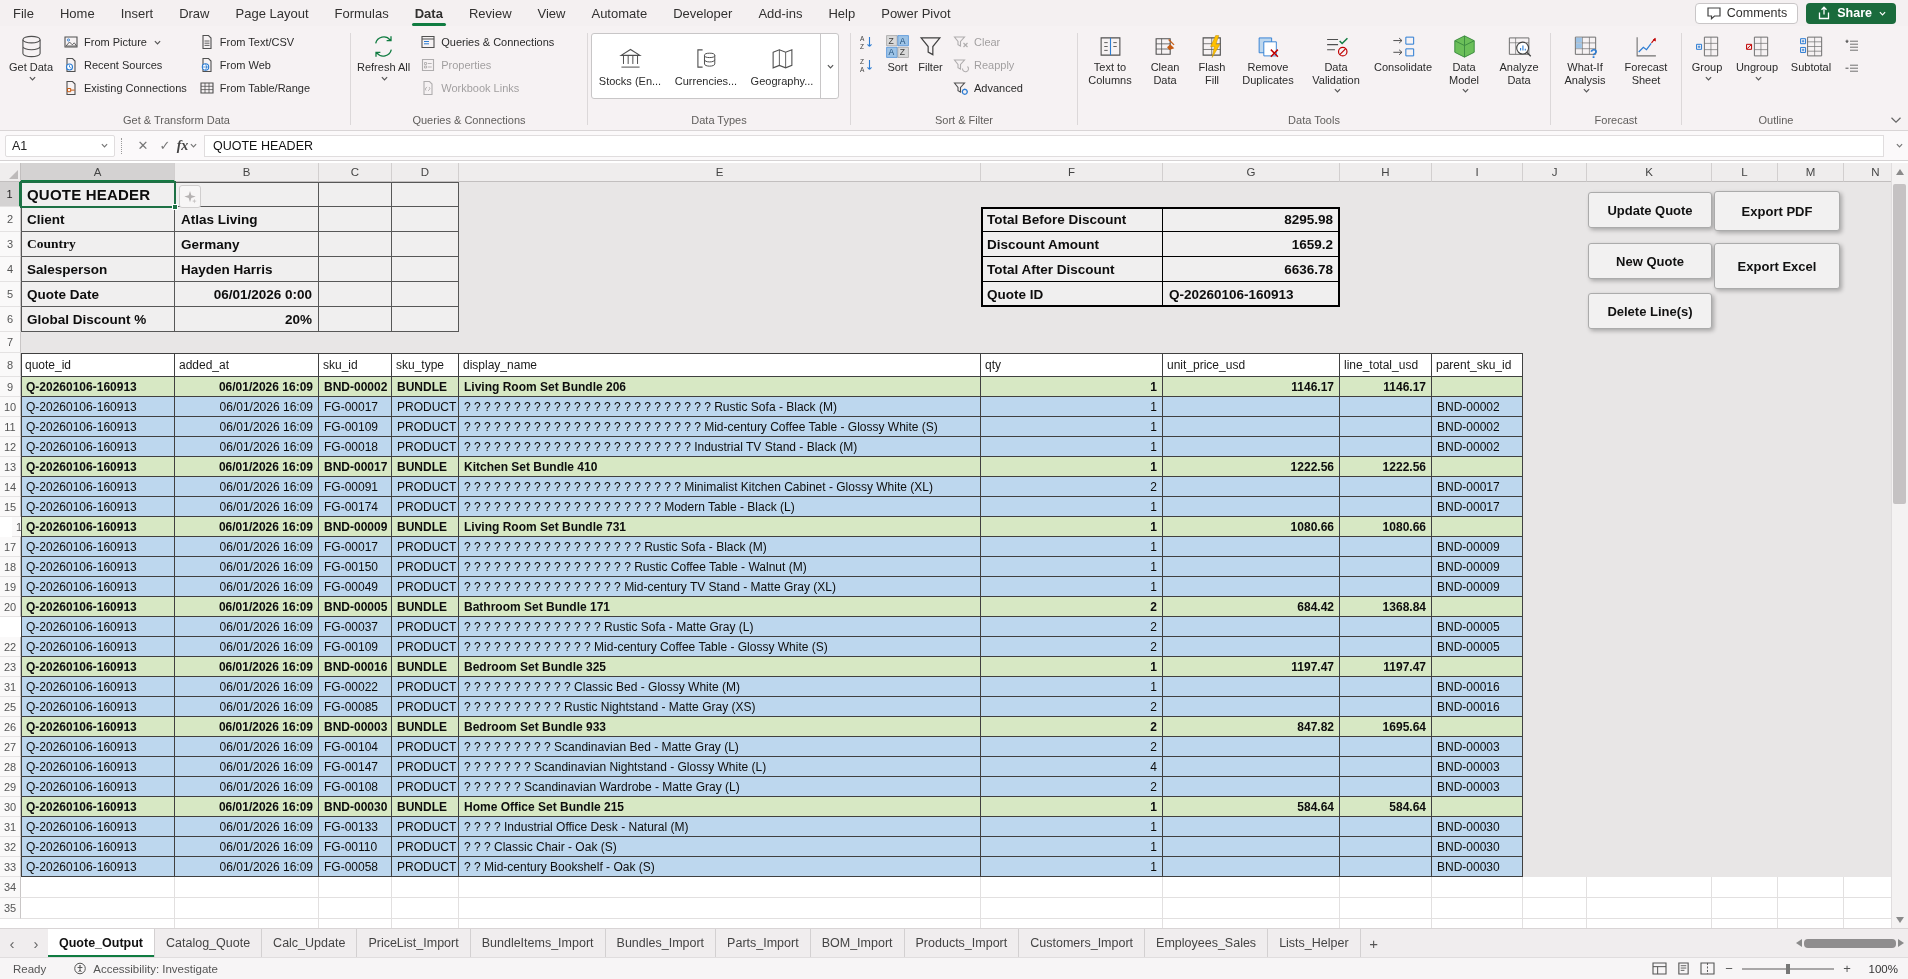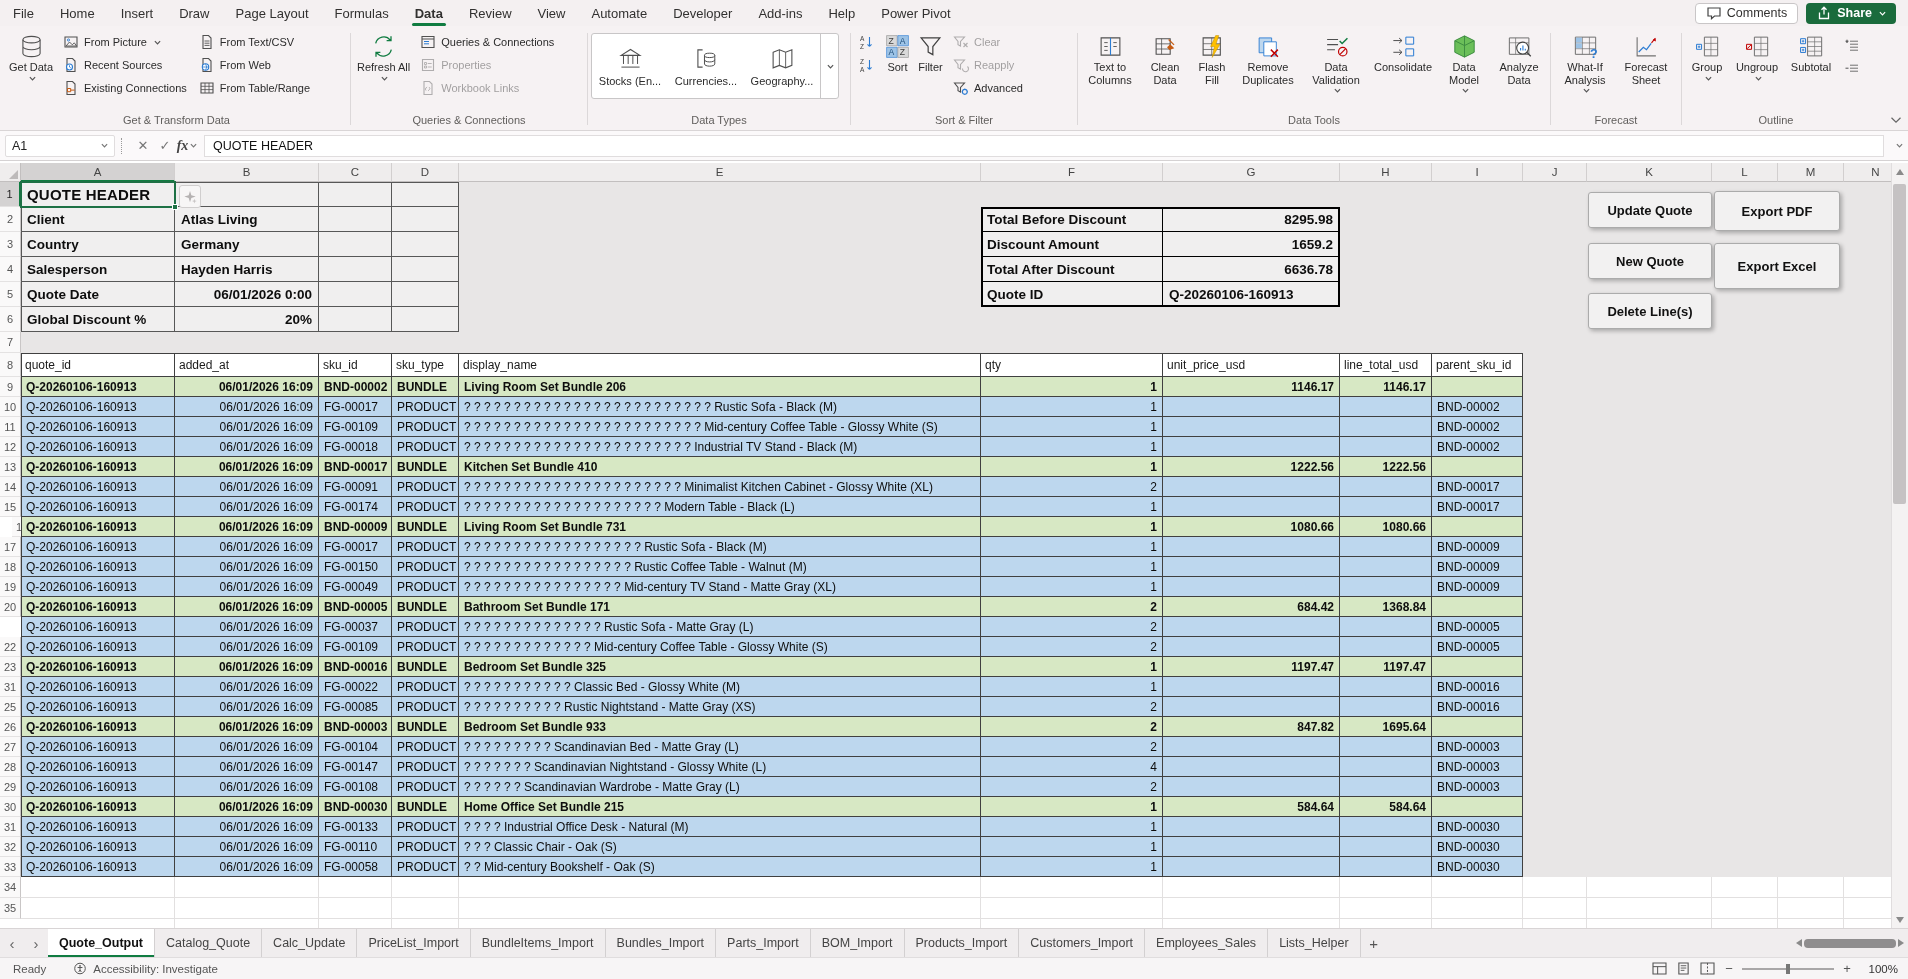--- a/index.html
+++ b/index.html
@@ -617,21 +617,21 @@
     <div class="hline" style="left: 21px; top: 734px; width: 1887px; height: 1px; position: absolute;"></div>
     <div class="hline" style="left: 21px; top: 755px; width: 1887px; height: 1px; position: absolute;"></div>
     <div class="hb hb-title" style="left: 21px; top: 19px; width: 154px; height: 25px; position: absolute;">QUOTE HEADER</div>
     <div class="hb" style="left: 175px; top: 19px; width: 144px; height: 25px; position: absolute;"></div>
     <div class="hb" style="left: 319px; top: 19px; width: 73px; height: 25px; position: absolute;"></div>
     <div class="hb" style="left: 392px; top: 19px; width: 67px; height: 25px; position: absolute;"></div>
     <div class="hb" style="left: 21px; top: 44px; width: 154px; height: 25px; position: absolute;">Client</div>
     <div class="hb" style="left: 175px; top: 44px; width: 144px; height: 25px; position: absolute;">Atlas Living</div>
     <div class="hb" style="left: 319px; top: 44px; width: 73px; height: 25px; position: absolute;"></div>
     <div class="hb" style="left: 392px; top: 44px; width: 67px; height: 25px; position: absolute;"></div>
-    <div class="hb" style="left: 21px; top: 69px; width: 154px; height: 25px; position: absolute;">Country</div>
+    <div class="hb" style="left: 21px; top: 69px; width: 154px; height: 25px; position: absolute; font-family: Liberation Serif, serif;">Country</div>
     <div class="hb" style="left: 175px; top: 69px; width: 144px; height: 25px; position: absolute;">Germany</div>
     <div class="hb" style="left: 319px; top: 69px; width: 73px; height: 25px; position: absolute;"></div>
     <div class="hb" style="left: 392px; top: 69px; width: 67px; height: 25px; position: absolute;"></div>
     <div class="hb" style="left: 21px; top: 94px; width: 154px; height: 25px; position: absolute;">Salesperson</div>
     <div class="hb" style="left: 175px; top: 94px; width: 144px; height: 25px; position: absolute;">Hayden Harris</div>
     <div class="hb" style="left: 319px; top: 94px; width: 73px; height: 25px; position: absolute;"></div>
     <div class="hb" style="left: 392px; top: 94px; width: 67px; height: 25px; position: absolute;"></div>
     <div class="hb" style="left: 21px; top: 119px; width: 154px; height: 25px; position: absolute;">Quote Date</div>
     <div class="hb right" style="left: 175px; top: 119px; width: 144px; height: 25px; position: absolute;">06/01/2026 0:00</div>
     <div class="hb" style="left: 319px; top: 119px; width: 73px; height: 25px; position: absolute;"></div>

